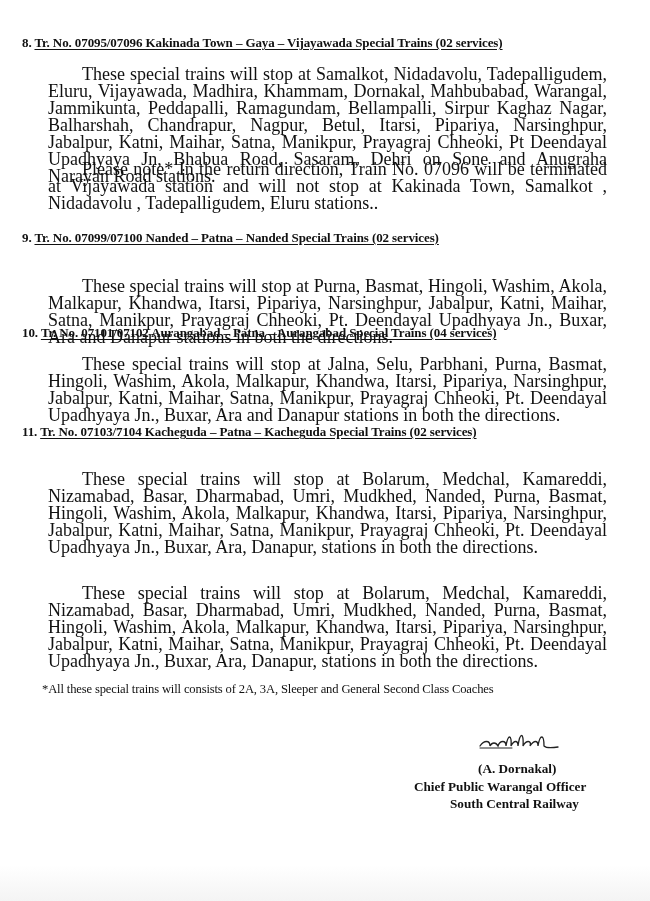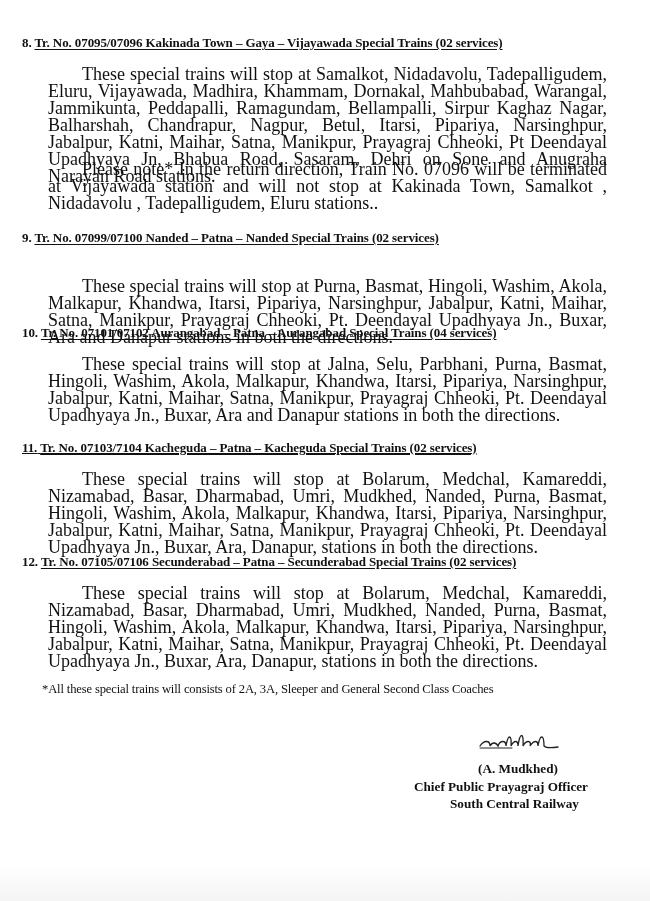--- a/index.html
+++ b/index.html
@@ -47,38 +47,34 @@
     <span class="title">Tr. No. 07099/07100 Nanded – Patna – Nanded Special Trains (02 services)</span>
   </div>
   <div class="para" style="top:278px;">These special trains will stop at Purna, Basmat, Hingoli, Washim, Akola, Malkapur, Khandwa, Itarsi, Pipariya, Narsinghpur, Jabalpur, Katni, Maihar, Satna, Manikpur, Prayagraj Chheoki, Pt. Deendayal Upadhyaya Jn., Buxar, Ara and Danapur stations in both the directions.</div>
 
   <div class="heading" style="top:325px;font-family:Liberation Serif, serif;">
     <span class="num">10.</span>
     <span class="title">Tr. No. 07101/07102 Aurangabad – Patna – Aurangabad Special Trains (04 services)</span>
   </div>
   <div class="para" style="top:356px;">These special trains will stop at Jalna, Selu, Parbhani, Purna, Basmat, Hingoli, Washim, Akola, Malkapur, Khandwa, Itarsi, Pipariya, Narsinghpur, Jabalpur, Katni, Maihar, Satna, Manikpur, Prayagraj Chheoki, Pt. Deendayal Upadhyaya Jn., Buxar, Ara and Danapur stations in both the directions.</div>
 
-  <div class="heading" style="top:440px;text-decoration:underline;">
+  <div class="heading" style="top:424px;">
     <span class="num">11.</span>
     <span class="title">Tr. No. 07103/7104 Kacheguda – Patna – Kacheguda Special Trains (02 services)</span>
   </div>
   <div class="para" style="top:471px;">These special trains will stop at Bolarum, Medchal, Kamareddi, Nizamabad, Basar, Dharmabad, Umri, Mudkhed, Nanded, Purna, Basmat, Hingoli, Washim, Akola, Malkapur, Khandwa, Itarsi, Pipariya, Narsinghpur, Jabalpur, Katni, Maihar, Satna, Manikpur, Prayagraj Chheoki, Pt. Deendayal Upadhyaya Jn., Buxar, Ara, Danapur, stations in both the directions.</div>
 
-  <div class="heading" style="top:554px;">
-    <span class="num">12.</span>
-    <span class="title">Tr. No. 07105/07106 Secunderabad – Patna – Secunderabad Special Trains (02 services)</span>
-  </div>
   <div class="para" style="top:585px;">These special trains will stop at Bolarum, Medchal, Kamareddi, Nizamabad, Basar, Dharmabad, Umri, Mudkhed, Nanded, Purna, Basmat, Hingoli, Washim, Akola, Malkapur, Khandwa, Itarsi, Pipariya, Narsinghpur, Jabalpur, Katni, Maihar, Satna, Manikpur, Prayagraj Chheoki, Pt. Deendayal Upadhyaya Jn., Buxar, Ara, Danapur, stations in both the directions.</div>
 
   <div class="note" style="top:682px;">*All these special trains will consists of 2A, 3A, Sleeper and General Second Class Coaches</div>
 
   <svg class="signature" viewBox="0 0 90 26">
     <path d="M2 18 C6 12, 12 12, 12 18 C14 14, 18 14, 20 18 C22 12, 28 12, 28 18 C30 6, 34 6, 33 18 C36 12, 40 12, 40 18 C42 4, 46 4, 45 18 C48 12, 54 12, 52 18 C56 12, 60 12, 60 18 C62 6, 66 6, 66 18 C68 20, 74 20, 80 19" fill="none" stroke="#222" stroke-width="1.3" stroke-linecap="round"></path>
     <path d="M2 20 L34 20" fill="none" stroke="#222" stroke-width="1" stroke-linecap="round"></path>
   </svg>
 
   <div class="sig-block">
-    <div class="sig-line" style="padding-left:64px;">(A. Mudkhed)</div>
-    <div class="sig-line" style="padding-left:0px;">Chief Public Prayagraj Officer</div>
+    <div class="sig-line" style="padding-left:64px;">(A. Dornakal)</div>
+    <div class="sig-line" style="padding-left:0px;">Chief Public Warangal Officer</div>
     <div class="sig-line" style="padding-left:36px;">South Central Railway</div>
   </div>
 
 </div>
 
 </body></html>

